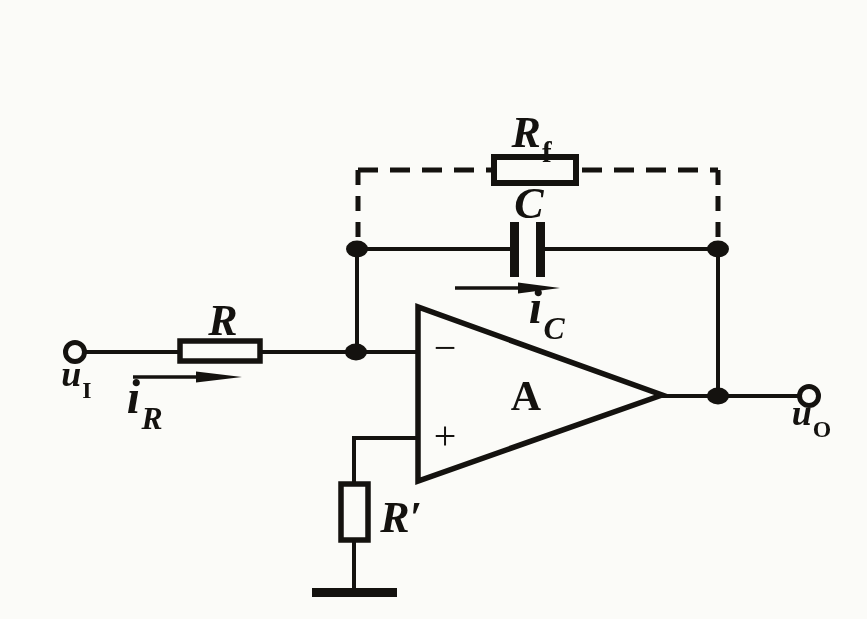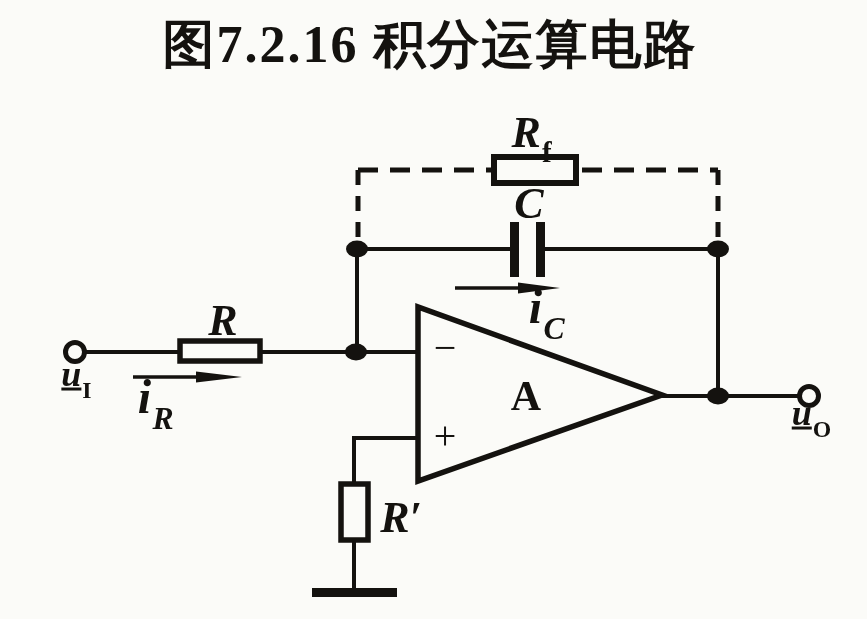--- a/index.html
+++ b/index.html
@@ -49,31 +49,30 @@
   .lbl sub {
     font-size: 0.66em;
     line-height: 1;
     position: relative;
     top: 0.18em;
     left: 0.04em;
   }
   .lbl sub.rm { font-style: normal; font-weight: 700; }
   .lbl sub.it { font-style: italic; font-weight: 700; }
   .comp { font-size: 44px; }
-  .volt { font-size: 36px; text-decoration: underline; }
+  .volt { font-size: 36px; }
   .curr { font-size: 48px; }
   .sign  { font-size: 40px; font-weight: 400; }
   .gain  { font-size: 42px; font-weight: 700; }
 </style>
 </head>
 <body>
 
 <div class="stage">
 
-  <div class="title">图7.2.16 积分运算电路</div>
 
   <svg class="circuit" width="867" height="619" viewBox="0 0 867 619">
 
     <path d="M358 170 H718" fill="none" stroke="#14120f" stroke-width="5" stroke-dasharray="20 12"></path>
     <path d="M358 170 V241" fill="none" stroke="#14120f" stroke-width="5" stroke-dasharray="15 11"></path>
     <path d="M718 170 V241" fill="none" stroke="#14120f" stroke-width="5" stroke-dasharray="15 11"></path>
     <rect x="494" y="157" width="82" height="26" fill="#fbfbf8" stroke="#14120f" stroke-width="6"></rect>
 
     <path d="M357 249 H512" stroke="#14120f" stroke-width="4"></path>
     <path d="M545 249 H718" stroke="#14120f" stroke-width="4"></path>
@@ -111,21 +110,21 @@
   </svg>
 
   <span class="lbl comp" style="left:531px; top:136px"><i class="b">R</i><sub class="rm">f</sub></span>
 
   <span class="lbl comp" style="left:529px; top:204px"><i class="b">C</i></span>
 
   <span class="lbl curr" style="left:546px; top:311px"><i class="b">i</i><sub class="it">C</sub></span>
 
   <span class="lbl comp" style="left:223px; top:321px"><i class="b">R</i></span>
 
-  <span class="lbl curr" style="left:155px; top:401px"><i class="b">i</i><sub class="it">R</sub></span>
+  <span class="lbl curr" style="left:144px; top:401px"><i class="b">i</i><sub class="it">R</sub></span>
 
   <span class="lbl volt" style="left:76px; top:377px"><i class="b">u</i><sub class="rm">I</sub></span>
 
   <span class="lbl volt" style="left:811px; top:416px"><i class="b">u</i><sub class="rm">O</sub></span>
 
   <span class="lbl comp" style="left:401px; top:518px"><i class="b">R′</i></span>
 
   <span class="lbl gain" style="left:526px; top:396px"><span>A</span></span>
 
   <span class="lbl sign" style="left:445px; top:348px"><span>−</span></span>

